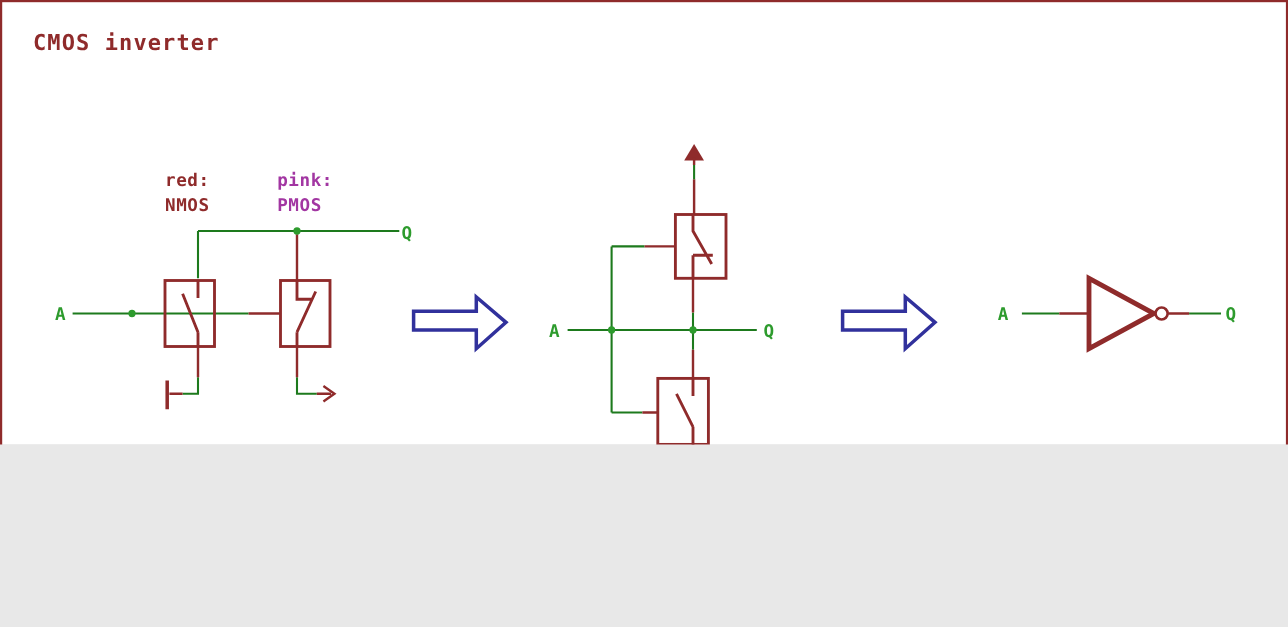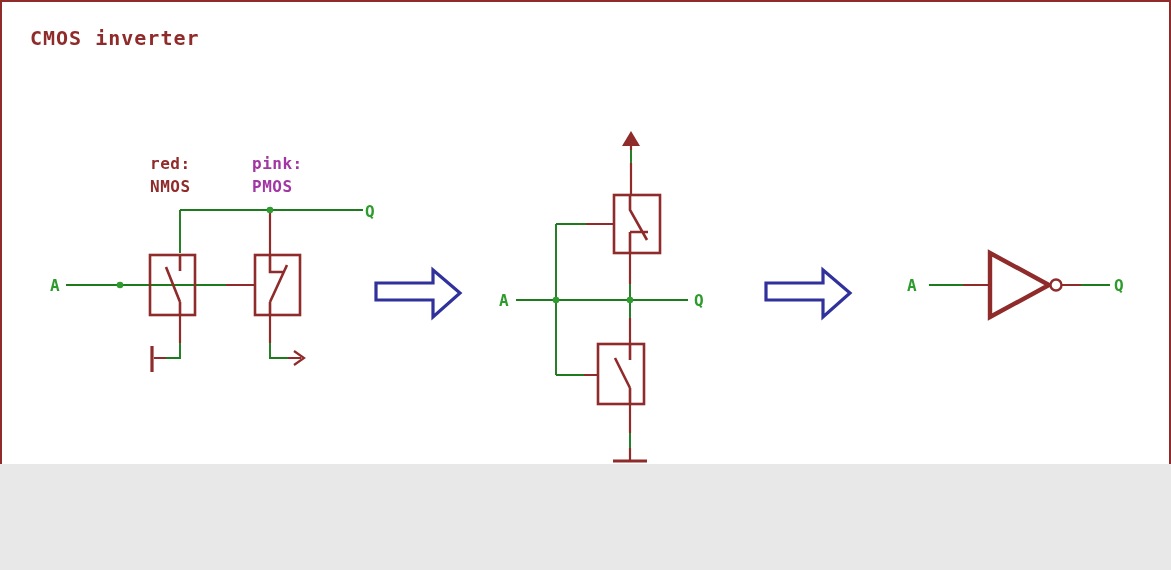--- a/index.html
+++ b/index.html
@@ -1,20 +1,20 @@
 <!DOCTYPE html>
 <html style="--c-symbol: #8f2b2b; --c-wire: #1d7a1d; --c-label: #2d9b2d; --c-purple: #a236a2; --c-blue: #31319c; --c-bg: #ffffff;"><head>
 <meta charset="utf-8">
 <style>
   :root{
     --c-symbol:#8f2b2b; --c-wire:#1d7a1d; --c-label:#2d9b2d;
     --c-purple:#a236a2; --c-blue:#31319c; --c-bg:#ffffff;
   }
   html,body{margin:0;padding:0;background:#e8e8e8;}
-  .canvas{position:relative;width:1171px;height:464px;background:var(--c-bg);}
+  .canvas{position:relative;width:1171px;height:404px;background:var(--c-bg);}
   svg{display:block;}
   text{font-family:"DejaVu Sans Mono","Liberation Mono",monospace;font-weight:bold;}
   .title-text{font-size:20px;letter-spacing:1px;fill:var(--c-symbol);}
   .ann{font-size:16px;letter-spacing:.5px;}
   .ann-red{fill:var(--c-symbol);}
   .ann-pink{fill:var(--c-purple);}
   .net{font-size:16px;fill:var(--c-label);}
   .wire{stroke:var(--c-wire);stroke-width:1.9;fill:none;}
   .pin{stroke:var(--c-symbol);stroke-width:2.2;fill:none;}
   .sym{stroke:var(--c-symbol);stroke-width:2.6;fill:none;}

